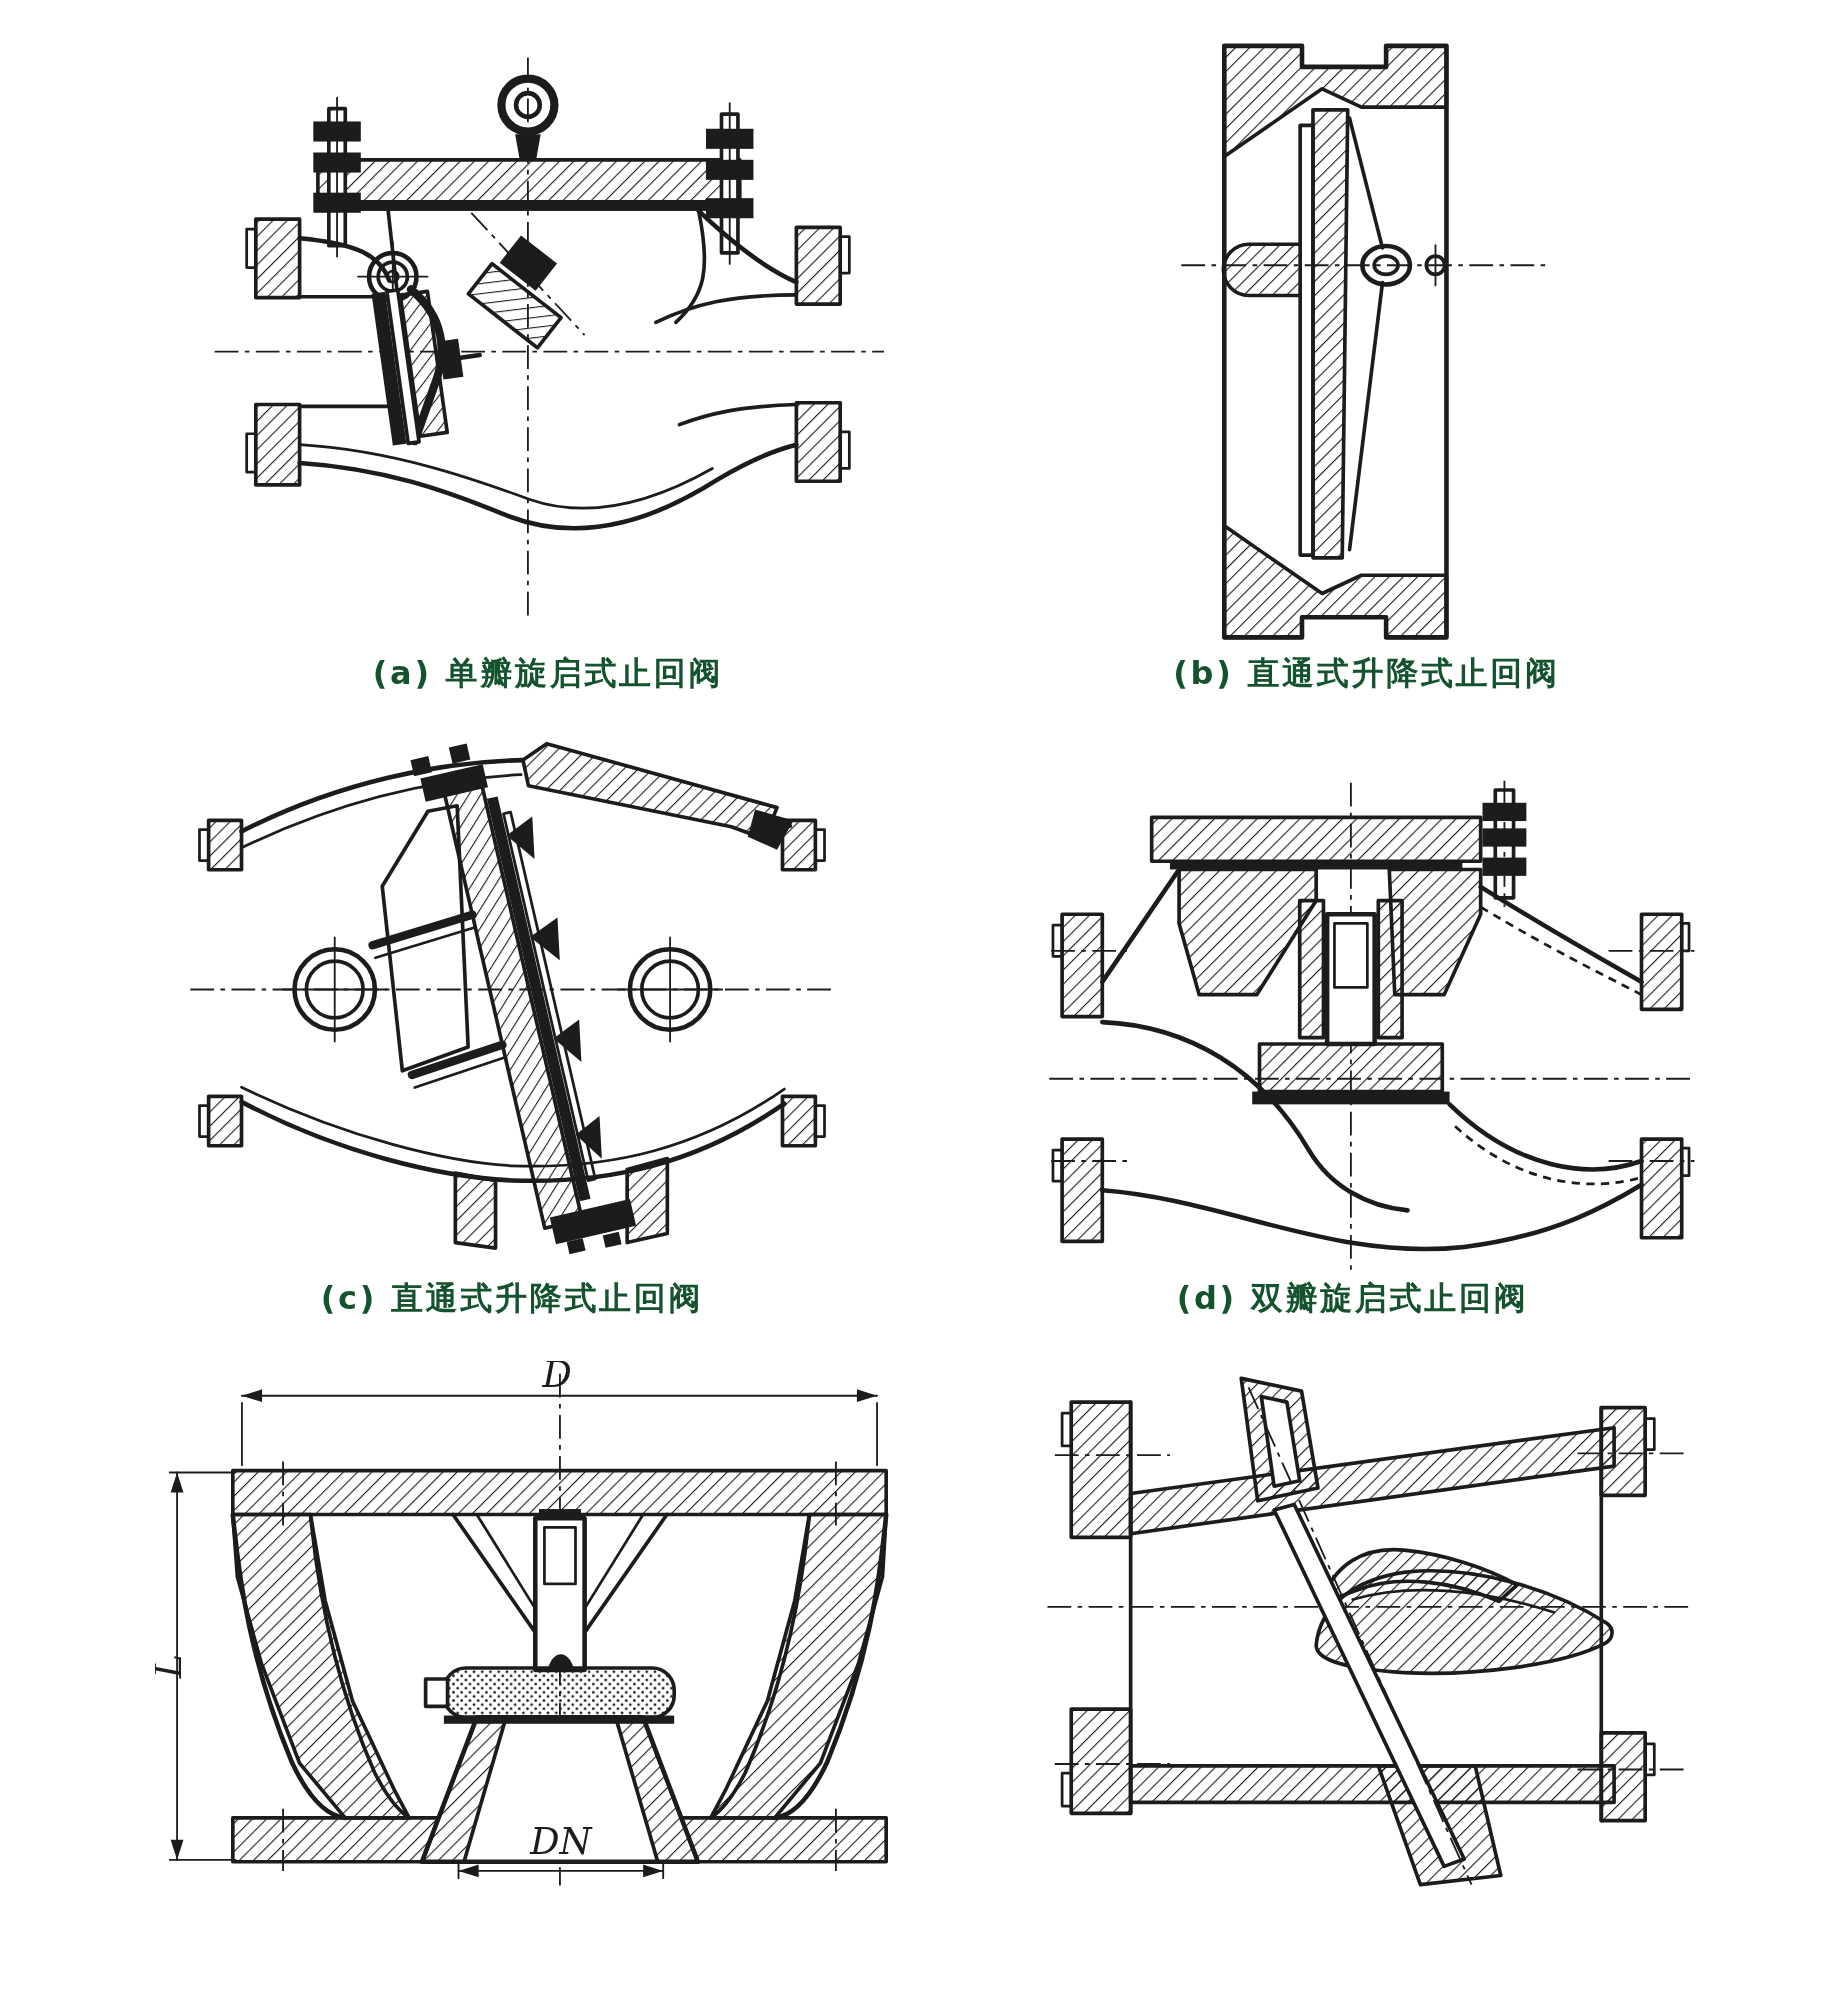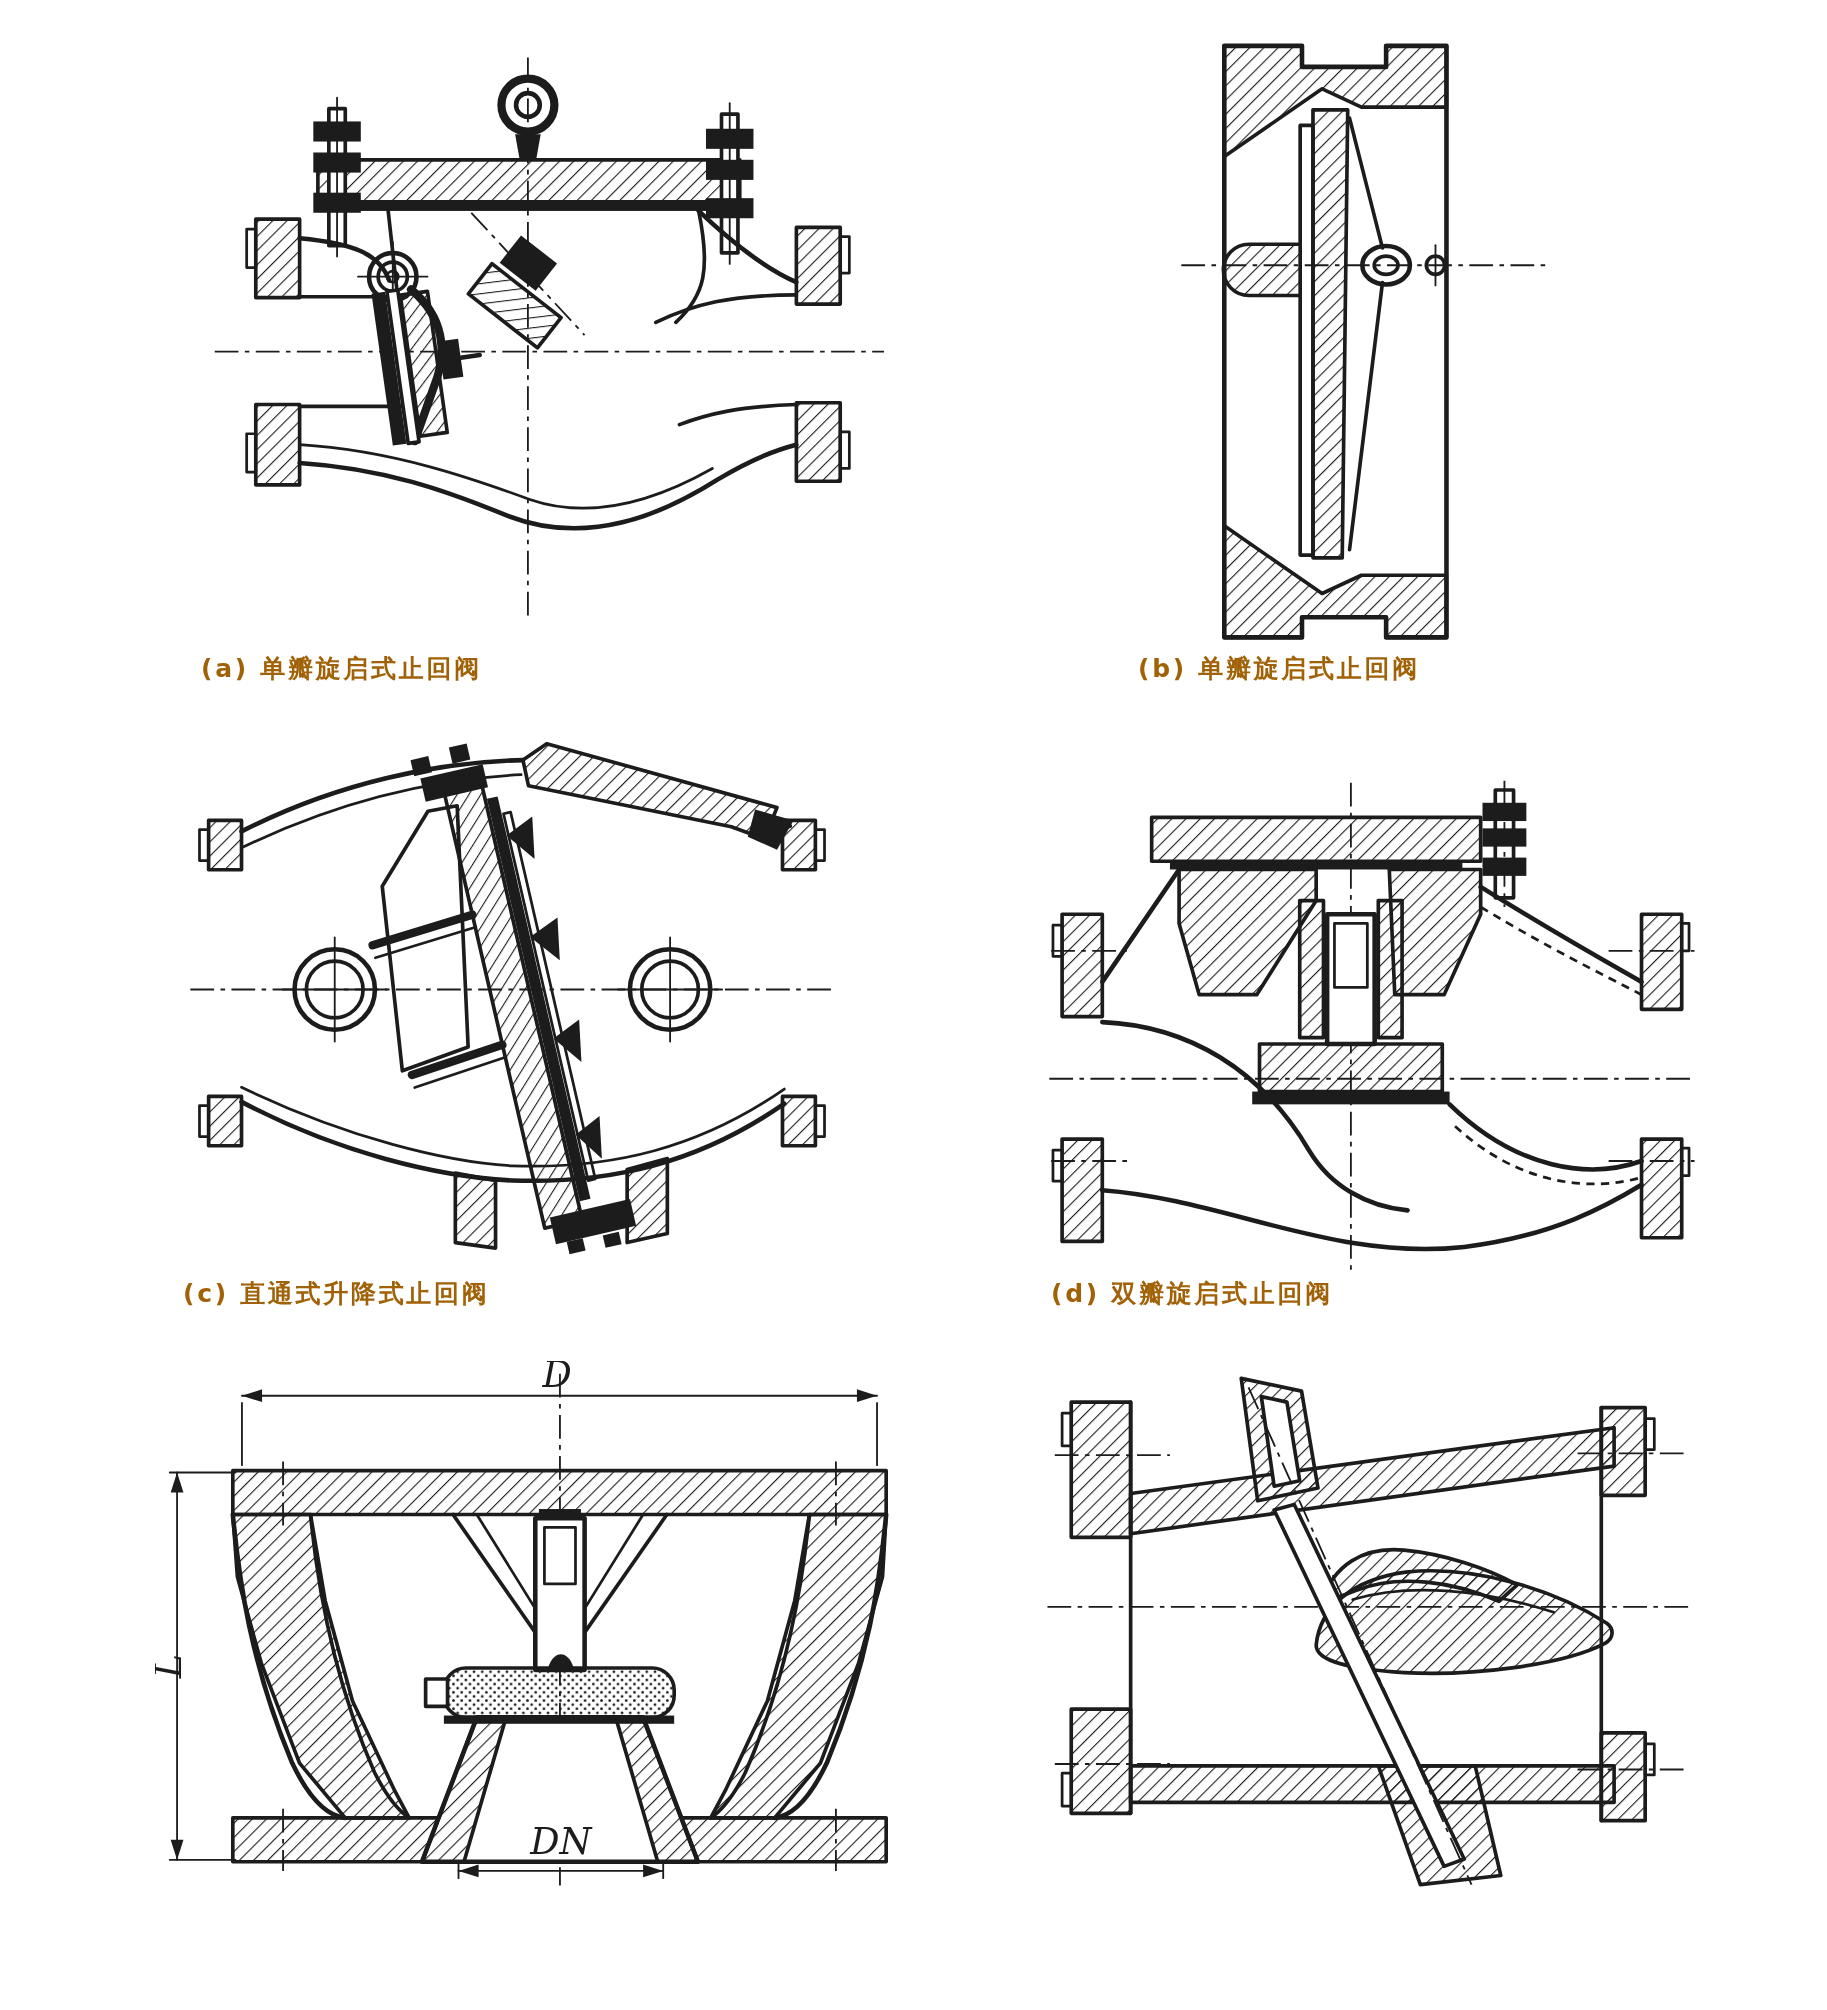--- a/index.html
+++ b/index.html
@@ -1,20 +1,20 @@
 <!DOCTYPE html>
 <html style="font-size:14.6px"><head>
 <meta charset="utf-8">
 <style>
   html,body{margin:0;padding:0;background:#ffffff;}
   .page{position:relative;width:1827px;height:2010px;background:#ffffff;overflow:hidden;
         font-family:"DejaVu Sans","Liberation Sans",sans-serif;}
   .fig{position:absolute;}
   .fig svg{width:100%;height:100%;display:block;}
-  .cap{position:absolute;text-align:left;font-size:25px;font-weight:bold;color:#a16207;
+  .cap{position:absolute;text-align:center;font-size:32px;font-weight:bold;color:#14532d;
        letter-spacing:2.7px;font-family:"DejaVu Sans","Liberation Sans",sans-serif;}
   
   .s2{fill:none;stroke:#1c1c1c;stroke-width:2;stroke-linecap:round;stroke-linejoin:round}
   .s3{fill:none;stroke:#1c1c1c;stroke-width:3;stroke-linecap:round;stroke-linejoin:round}
   .s4{fill:none;stroke:#1c1c1c;stroke-width:4;stroke-linecap:round;stroke-linejoin:round}
   .s5{fill:none;stroke:#1c1c1c;stroke-width:5;stroke-linecap:round;stroke-linejoin:round}
   .s8{fill:none;stroke:#1c1c1c;stroke-width:9;stroke-linecap:round;stroke-linejoin:round}
   .cl{fill:none;stroke:#1c1c1c;stroke-width:2;stroke-dasharray:26 7 5 7}
   .dsh{fill:none;stroke:#1c1c1c;stroke-width:3;stroke-dasharray:9 7}
   .h{stroke:#1c1c1c;stroke-width:4;stroke-linejoin:round}
@@ -124,21 +124,21 @@
       <line class="s4" x1="192" y1="576" x2="228" y2="284"></line>
       <g>
         <ellipse class="s5" cx="232" cy="265" rx="26" ry="21"></ellipse>
         <ellipse class="s4" cx="232" cy="265" rx="13" ry="10"></ellipse>
       </g>
       <circle class="s4" cx="286" cy="265" r="10"></circle>
       <line class="s2" x1="286" y1="243" x2="286" y2="287"></line>
       <line class="cl" x1="8" y1="265" x2="412" y2="265"></line>
     </svg>
   </figure>
-  <figcaption class="cap" style="left:1138px;top:652px;width:457px">(b) 单瓣旋启式止回阀</figcaption>
+  <figcaption class="cap" style="left:1138px;top:652px;width:457px">(b) 直通式升降式止回阀</figcaption>
 
   <figure class="fig" style="left:183px;top:740px;width:658px;height:530px;margin:0">
     <svg viewBox="0 0 720 580">
       <defs>
         <pattern id="pc" width="11" height="11" patternUnits="userSpaceOnUse" patternTransform="rotate(45)">
           <line x1="0" y1="0" x2="0" y2="11" stroke="#1c1c1c" stroke-width="2.4"></line>
         </pattern>
       </defs>
       <line class="cl" x1="8" y1="273" x2="712" y2="273"></line>
       <g>

